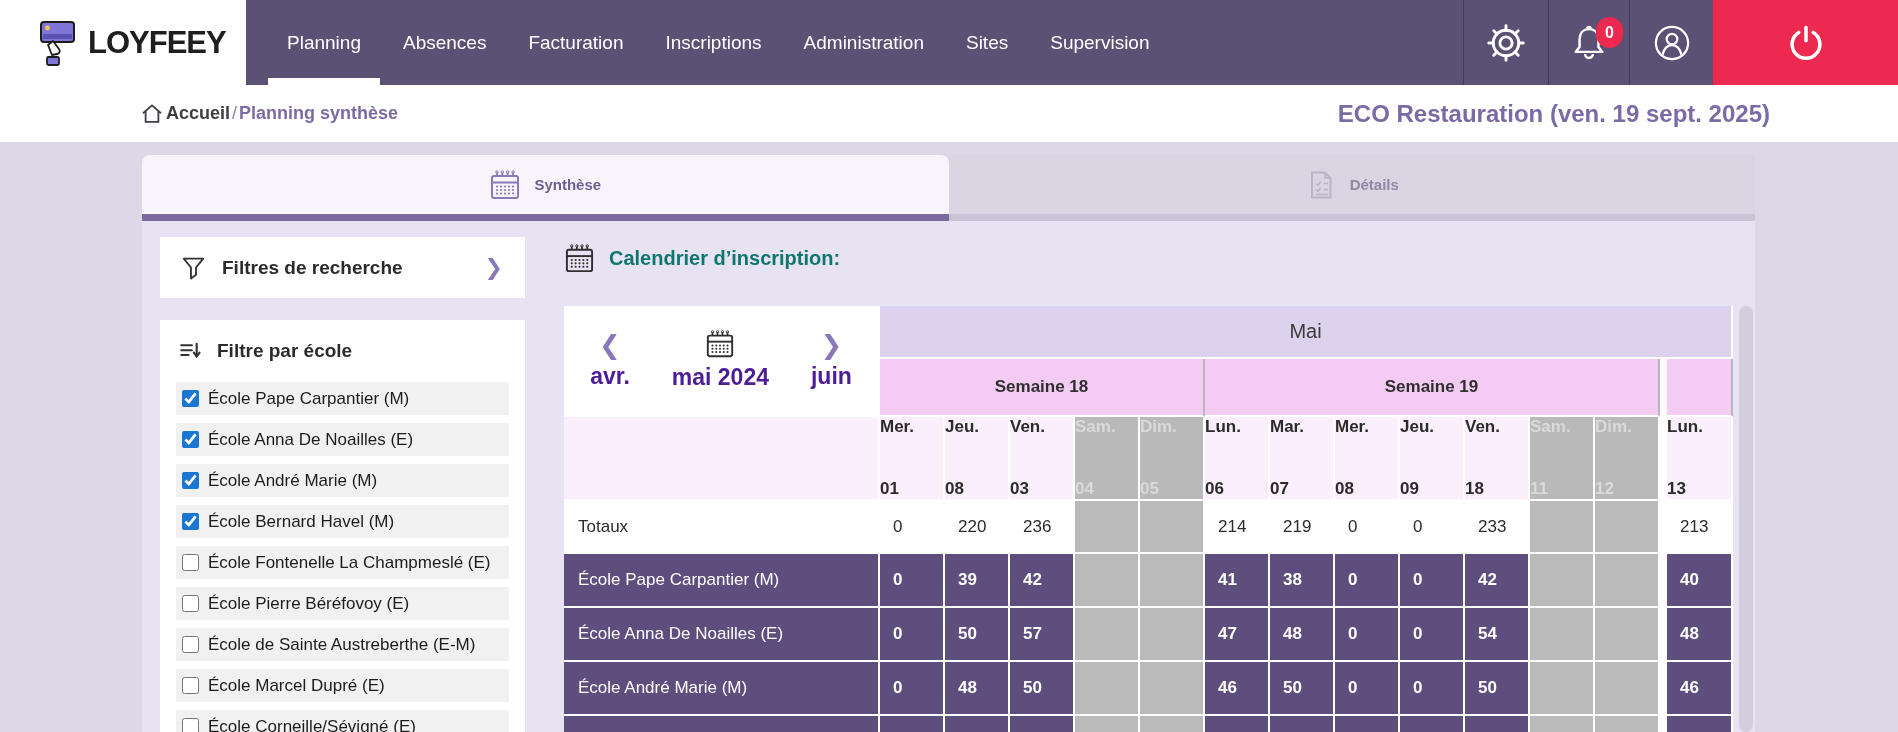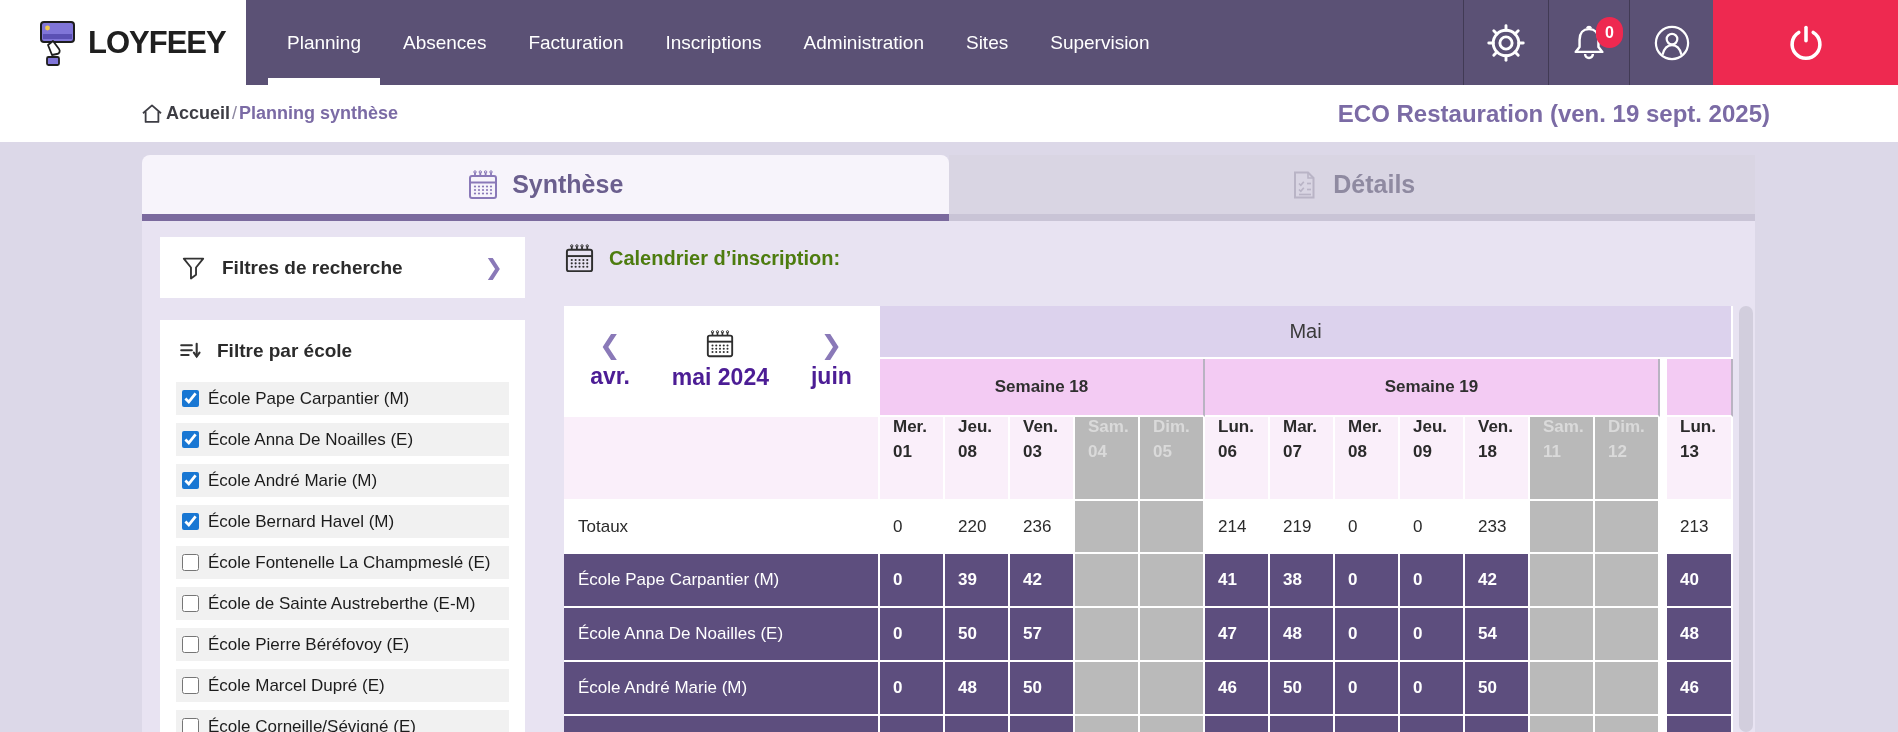--- a/index.html
+++ b/index.html
@@ -30,21 +30,21 @@
   .breadcrumb-bar{position:absolute;left:0;top:85px;width:1898px;height:57px;background:#fff;
     display:flex;align-items:center;gap:2px;padding:0 128px 0 140px;box-sizing:border-box;}
   .bc-home-ico{width:24px;height:24px;}
   .bc-home{font-size:18px;font-weight:700;color:#3d3d44;cursor:pointer;}
   .bc-sep{font-size:18px;color:#8c86a0;}
   .bc-current{font-size:18px;font-weight:700;color:#7b6ba5;}
   .bc-context{margin-left:auto;font-size:24px;font-weight:700;color:#7b6ba5;}
   
   .tabs{position:absolute;left:142px;top:155px;width:1613px;height:66px;display:flex;}
   .tab{position:relative;width:50%;height:66px;display:flex;align-items:center;justify-content:center;
-    gap:13px;font-size:25px;font-weight:700;cursor:pointer;box-sizing:border-box;padding-bottom:7px;}
+    gap:13px;font-size:15px;font-weight:700;cursor:pointer;box-sizing:border-box;padding-bottom:7px;}
   .tab .ico{width:32px;height:32px;}
   .tab.active{background:#f7f4fb;color:#6b5f8e;border-radius:8px 8px 0 0;}
   .tab.active::after{content:"";position:absolute;left:0;right:0;bottom:0;height:7px;background:#7b6a9e;}
   .tab.inactive{background:#d9d5e3;color:#8f8aa1;}
   .tab.inactive::after{content:"";position:absolute;left:0;right:0;bottom:0;height:7px;background:#c9c4d6;}
   
   .content-panel{position:absolute;left:142px;top:221px;width:1613px;height:511px;background:#e8e3f2;overflow:hidden;}
   
   .filter-card{position:absolute;left:18px;top:16px;width:365px;height:61px;background:#fff;
     display:flex;align-items:center;gap:15px;padding:0 22px 0 20px;box-sizing:border-box;cursor:pointer;}
@@ -55,38 +55,38 @@
     padding:14px 16px;box-sizing:border-box;}
   .school-head{display:flex;align-items:center;gap:13px;margin:4px 0 18px 2px;}
   .school-head .ico{width:26px;height:26px;}
   .school-head-title{font-size:19px;font-weight:700;color:#2b2b2b;}
   .school-item{display:flex;align-items:center;gap:9px;height:33px;margin-bottom:8px;background:#f1f1f1;
     padding:0 6px;font-size:17px;color:#1c1c1c;cursor:pointer;}
   .school-item input{width:17px;height:17px;accent-color:#1977d3;margin:0;}
   
   .cal-title{position:absolute;left:422px;top:22px;display:flex;align-items:center;gap:14px;}
   .cal-title .ico{width:31px;height:31px;}
-  .cal-title-text{font-size:20px;font-weight:700;color:#4d7c0f;}
+  .cal-title-text{font-size:20px;font-weight:700;color:#0f766e;}
   .cal-grid{position:absolute;left:422px;top:85px;display:grid;
     grid-template-columns:316px repeat(12,65px) 7px 66px;
     grid-template-rows:53px 58px 84px 53px repeat(4,54px);}
   .cal-grid>div{box-sizing:border-box;border-right:2px solid #fff;border-bottom:2px solid #fff;}
   .c-navcell{grid-area:1 / 1 / 3 / 2;background:#fff;display:flex;align-items:center;justify-content:center;gap:42px;}
   .nav-group{display:flex;flex-direction:column;align-items:center;gap:5px;cursor:pointer;}
   .chev-nav{font-size:26px;font-weight:700;color:#8a79b8;line-height:26px;}
   .nav-group .ico{width:30px;height:30px;margin-top:-2px;}
   .mn-label{font-size:23px;font-weight:700;color:#4c1d95;}
   .c-mai{background:#dcd2ed;display:flex;align-items:center;justify-content:center;
     font-size:20px;color:#3a3a3a;}
   .c-week{background:#f3cbf3;display:flex;align-items:center;justify-content:center;
     font-size:17px;font-weight:700;color:#2f2f2f;border-right:2px solid #b9b3c2 !important;}
   .c-gap{background:#fff;}
   .c-plabel{background:#faeffa;}
-  .c-dayhead{background:#faeffa;display:flex;flex-direction:column;justify-content:flex-start;gap:5px;
-    padding-left:13px;font-size:17px;font-weight:700;color:#2b2b2b;}
+  .c-dayhead{background:#faeffa;display:flex;flex-direction:column;justify-content:space-between;gap:5px;
+    font-size:17px;font-weight:700;color:#2b2b2b;}
   .c-dayhead.wk{background:#b9b9b9;color:#dadada;}
   .c-rowlabel{background:#fff;display:flex;align-items:center;padding-left:14px;font-size:17px;color:#2b2b2b;}
   .c-rowlabel.purple{background:#5d4e7e;color:#fff;font-weight:500;}
   .c-cell{background:#fff;display:flex;align-items:center;padding-left:13px;font-size:17px;font-weight:500;color:#2b2b2b;}
   .c-cell.purple{background:#5d4e7e;color:#fff;font-weight:700;}
   .c-cell.wkcell{background:#bababa;}
   .table-scrollbar{position:absolute;left:1597px;top:85px;width:14px;height:426px;background:#d2cedd;border-radius:7px;cursor:pointer;}
 </style>
 </head>
 <body>
@@ -254,25 +254,25 @@
         <label class="school-item">
           <input type="checkbox" checked="" style="">
           <span>École Bernard Havel (M)</span>
         </label>
         <label class="school-item">
           <input type="checkbox" style="">
           <span>École Fontenelle La Champmeslé (E)</span>
         </label>
         <label class="school-item">
           <input type="checkbox" style="">
+          <span>École Pierre Béréfovoy (E)</span>
+        </label>
+        <label class="school-item">
+          <input type="checkbox" style="">
           <span>École de Sainte Austreberthe (E-M)</span>
-        </label>
-        <label class="school-item">
-          <input type="checkbox" style="">
-          <span>École Pierre Béréfovoy (E)</span>
         </label>
         <label class="school-item">
           <input type="checkbox" style="">
           <span>École Marcel Dupré (E)</span>
         </label>
         <label class="school-item">
           <input type="checkbox" style="">
           <span>École Corneille/Sévigné (E)</span>
         </label>
       </div>

